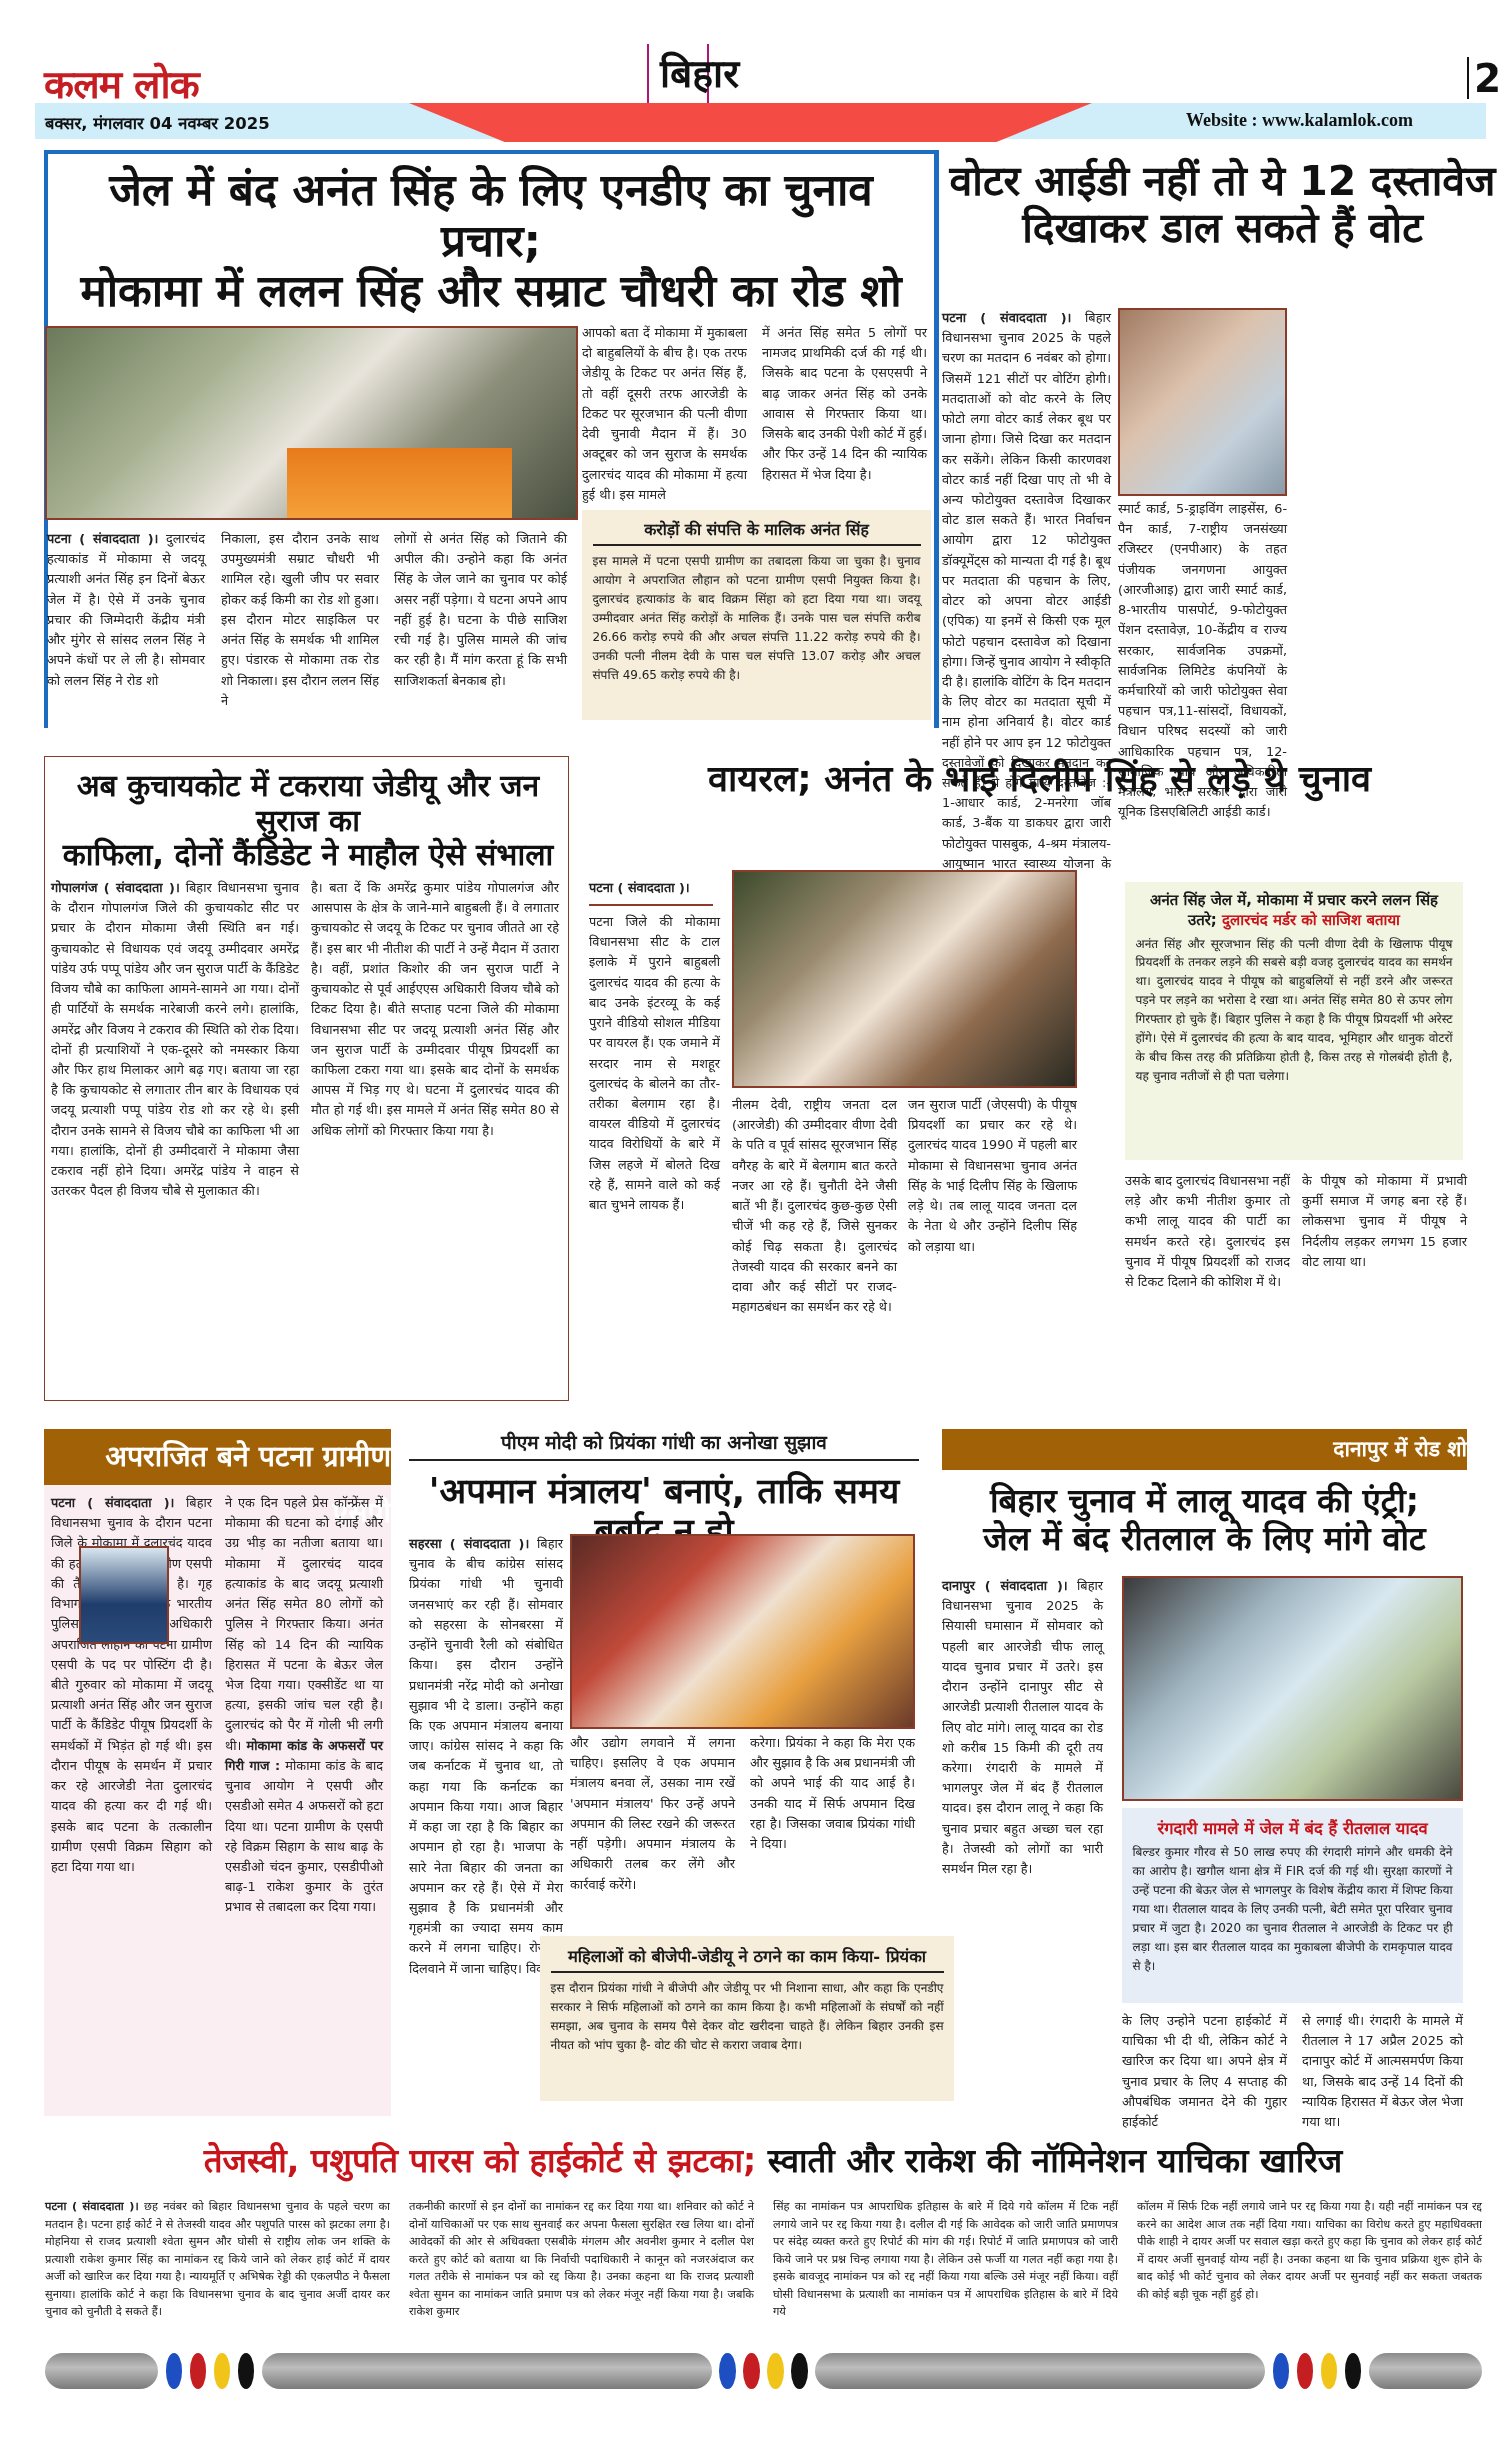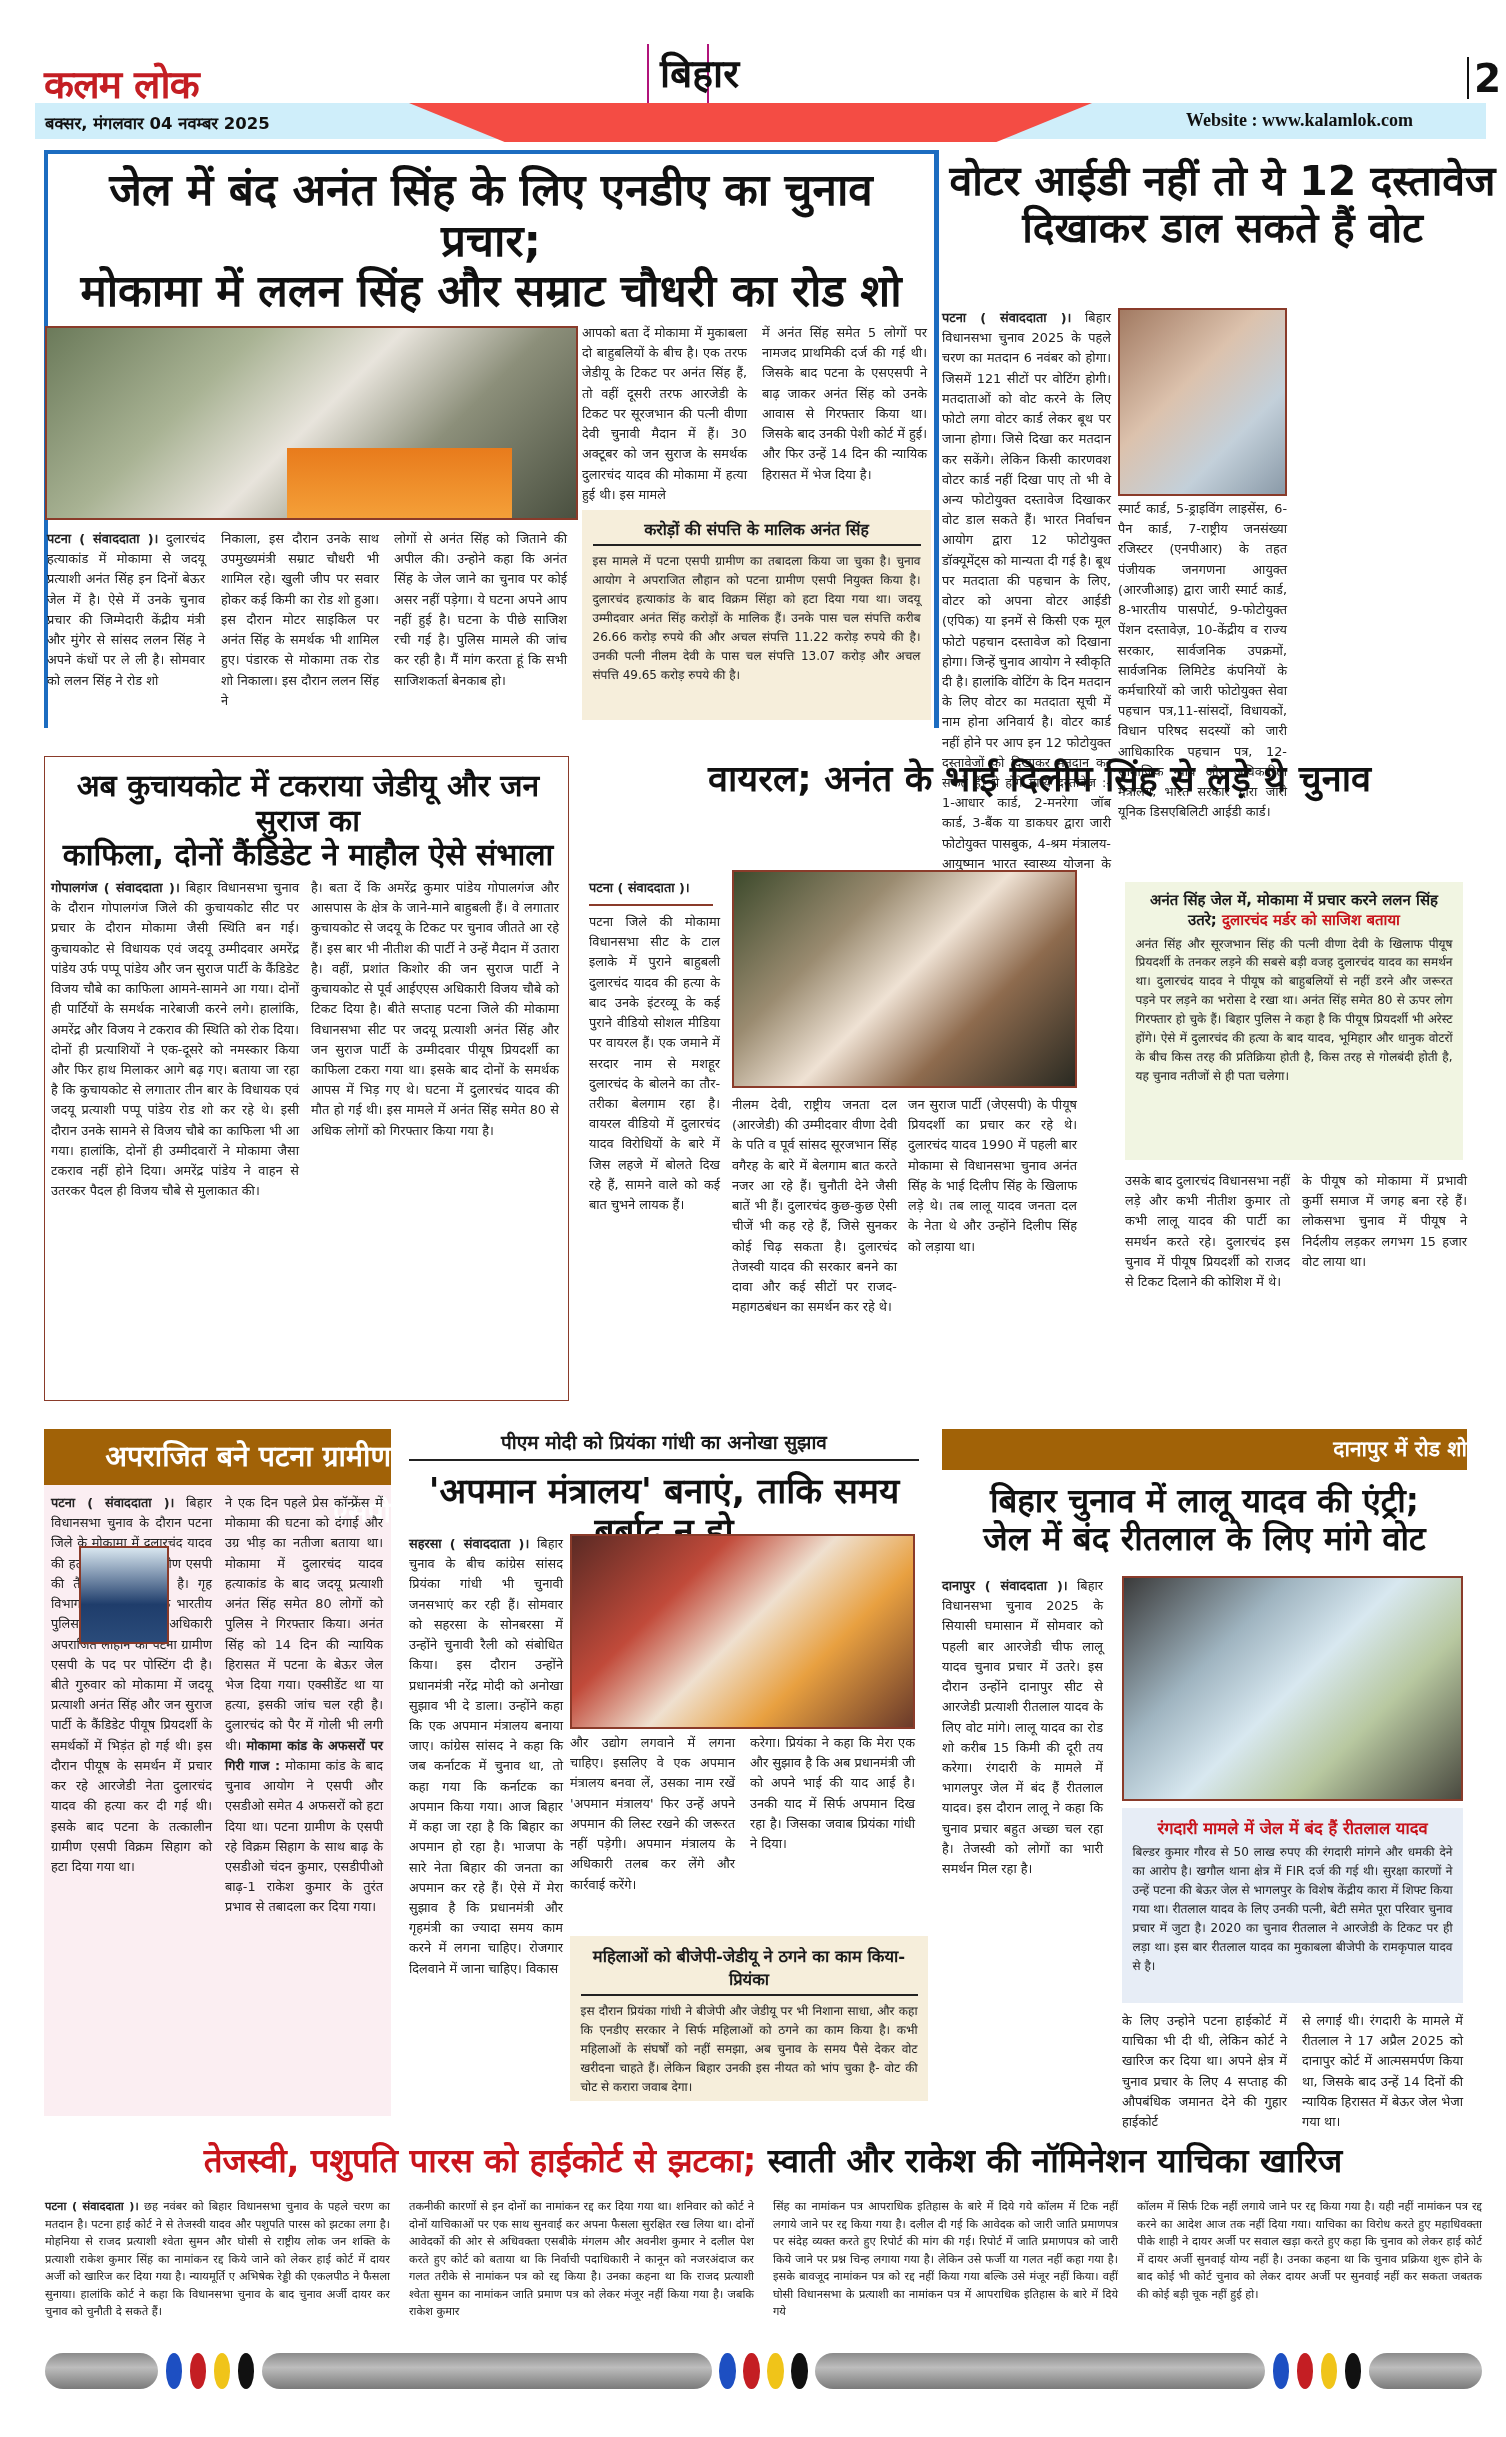--- a/index.html
+++ b/index.html
@@ -98,21 +98,21 @@
 <div class="abs photo" style="left:79px;top:1546px;width:90px;height:98px;background:linear-gradient(#d8e6ef,#1f3d6b 60%,#2a4b7a)"></div>
 <div class="abs col" style="left:225px;top:1493px;width:158px"><span>ने एक दिन पहले प्रेस कॉन्फ्रेंस में मोकामा की घटना को दंगाई और उग्र भीड़ का नतीजा बताया था। मोकामा में दुलारचंद यादव हत्याकांड के बाद जदयू प्रत्याशी अनंत सिंह समेत 80 लोगों को पुलिस ने गिरफ्तार किया। अनंत सिंह को 14 दिन की न्यायिक हिरासत में पटना के बेऊर जेल भेज दिया गया। एक्सीडेंट था या हत्या, इसकी जांच चल रही है। दुलारचंद को पैर में गोली भी लगी थी।</span> <b>मोकामा कांड के अफसरों पर गिरी गाज :</b> <span>मोकामा कांड के बाद चुनाव आयोग ने एसपी और एसडीओ समेत 4 अफसरों को हटा दिया था। पटना ग्रामीण के एसपी रहे विक्रम सिहाग के साथ बाढ़ के एसडीओ चंदन कुमार, एसडीपीओ बाढ़-1 राकेश कुमार के तुरंत प्रभाव से तबादला कर दिया गया।</span></div>
 
 <div class="abs" style="left:409px;top:1429px;width:510px;text-align:center;font-size:19px;font-weight:bold">पीएम मोदी को प्रियंका गांधी का अनोखा सुझाव</div>
 <div class="abs rule" style="left:409px;top:1459px;width:510px"></div>
 <div class="abs headline" style="left:405px;top:1471px;width:518px;font-size:35px">'अपमान मंत्रालय' बनाएं, ताकि समय बर्बाद न हो</div>
 <div class="abs col" style="left:409px;top:1534px;width:154px"><b>सहरसा ( संवाददाता )।</b> <span>बिहार चुनाव के बीच कांग्रेस सांसद प्रियंका गांधी भी चुनावी जनसभाएं कर रही हैं। सोमवार को सहरसा के सोनबरसा में उन्होंने चुनावी रैली को संबोधित किया। इस दौरान उन्होंने प्रधानमंत्री नरेंद्र मोदी को अनोखा सुझाव भी दे डाला। उन्होंने कहा कि एक अपमान मंत्रालय बनाया जाए। कांग्रेस सांसद ने कहा कि जब कर्नाटक में चुनाव था, तो कहा गया कि कर्नाटक का अपमान किया गया। आज बिहार में कहा जा रहा है कि बिहार का अपमान हो रहा है। भाजपा के सारे नेता बिहार की जनता का अपमान कर रहे हैं। ऐसे में मेरा सुझाव है कि प्रधानमंत्री और गृहमंत्री का ज्यादा समय काम करने में लगना चाहिए। रोजगार दिलवाने में जाना चाहिए। विकास</span></div>
 <div class="abs photo" style="left:570px;top:1534px;width:345px;height:195px;background:linear-gradient(135deg,#5a2a24,#c14a3a 30%,#efe0cf 50%,#e8a040 70%,#6a3a2a)"></div>
 <div class="abs col" style="left:570px;top:1733px;width:165px">और उद्योग लगवाने में लगना चाहिए। इसलिए वे एक अपमान मंत्रालय बनवा लें, उसका नाम रखें 'अपमान मंत्रालय' फिर उन्हें अपने अपमान की लिस्ट रखने की जरूरत नहीं पड़ेगी। अपमान मंत्रालय के अधिकारी तलब कर लेंगे और कार्रवाई करेंगे।</div>
 <div class="abs col" style="left:750px;top:1733px;width:165px">करेगा। प्रियंका ने कहा कि मेरा एक और सुझाव है कि अब प्रधानमंत्री जी को अपने भाई की याद आई है। उनकी याद में सिर्फ अपमान दिख रहा है। जिसका जवाब प्रियंका गांधी ने दिया।</div>
-<div class="abs boxtint-yellow" style="left:570px;top:1936px;width:358px;height:165px;padding:7.5px 10.5px">
+<div class="abs boxtint-yellow" style="left:540px;top:1936px;width:414px;height:165px;padding:7.5px 10.5px">
   <div style="font-size:16.5px;font-weight:bold;text-align:center;padding-bottom:4.5px;border-bottom:2.3px solid #222">महिलाओं को बीजेपी-जेडीयू ने ठगने का काम किया- प्रियंका</div>
   <div class="col" style="margin-top:6px;font-size:12px">इस दौरान प्रियंका गांधी ने बीजेपी और जेडीयू पर भी निशाना साधा, और कहा कि एनडीए सरकार ने सिर्फ महिलाओं को ठगने का काम किया है। कभी महिलाओं के संघर्षों को नहीं समझा, अब चुनाव के समय पैसे देकर वोट खरीदना चाहते हैं। लेकिन बिहार उनकी इस नीयत को भांप चुका है- वोट की चोट से करारा जवाब देगा।</div>
 </div>
 
 <div class="abs redband" style="left:942px;top:1429px;width:525px;height:41px;font-size:21px;line-height:41px">दानापुर में रोड शो</div>
 <div class="abs headline" style="left:942px;top:1482px;width:525px;font-size:33px">
   <div>बिहार चुनाव में लालू यादव की एंट्री;</div>
   <div>जेल में बंद रीतलाल के लिए मांगे वोट</div>
 </div>
 <div class="abs col" style="left:942px;top:1576px;width:161px"><b>दानापुर ( संवाददाता )।</b> <span>बिहार विधानसभा चुनाव 2025 के सियासी घमासान में सोमवार को पहली बार आरजेडी चीफ लालू यादव चुनाव प्रचार में उतरे। इस दौरान उन्होंने दानापुर सीट से आरजेडी प्रत्याशी रीतलाल यादव के लिए वोट मांगे। लालू यादव का रोड शो करीब 15 किमी की दूरी तय करेगा। रंगदारी के मामले में भागलपुर जेल में बंद हैं रीतलाल यादव। इस दौरान लालू ने कहा कि चुनाव प्रचार बहुत अच्छा चल रहा है। तेजस्वी को लोगों का भारी समर्थन मिल रहा है।</span></div>

